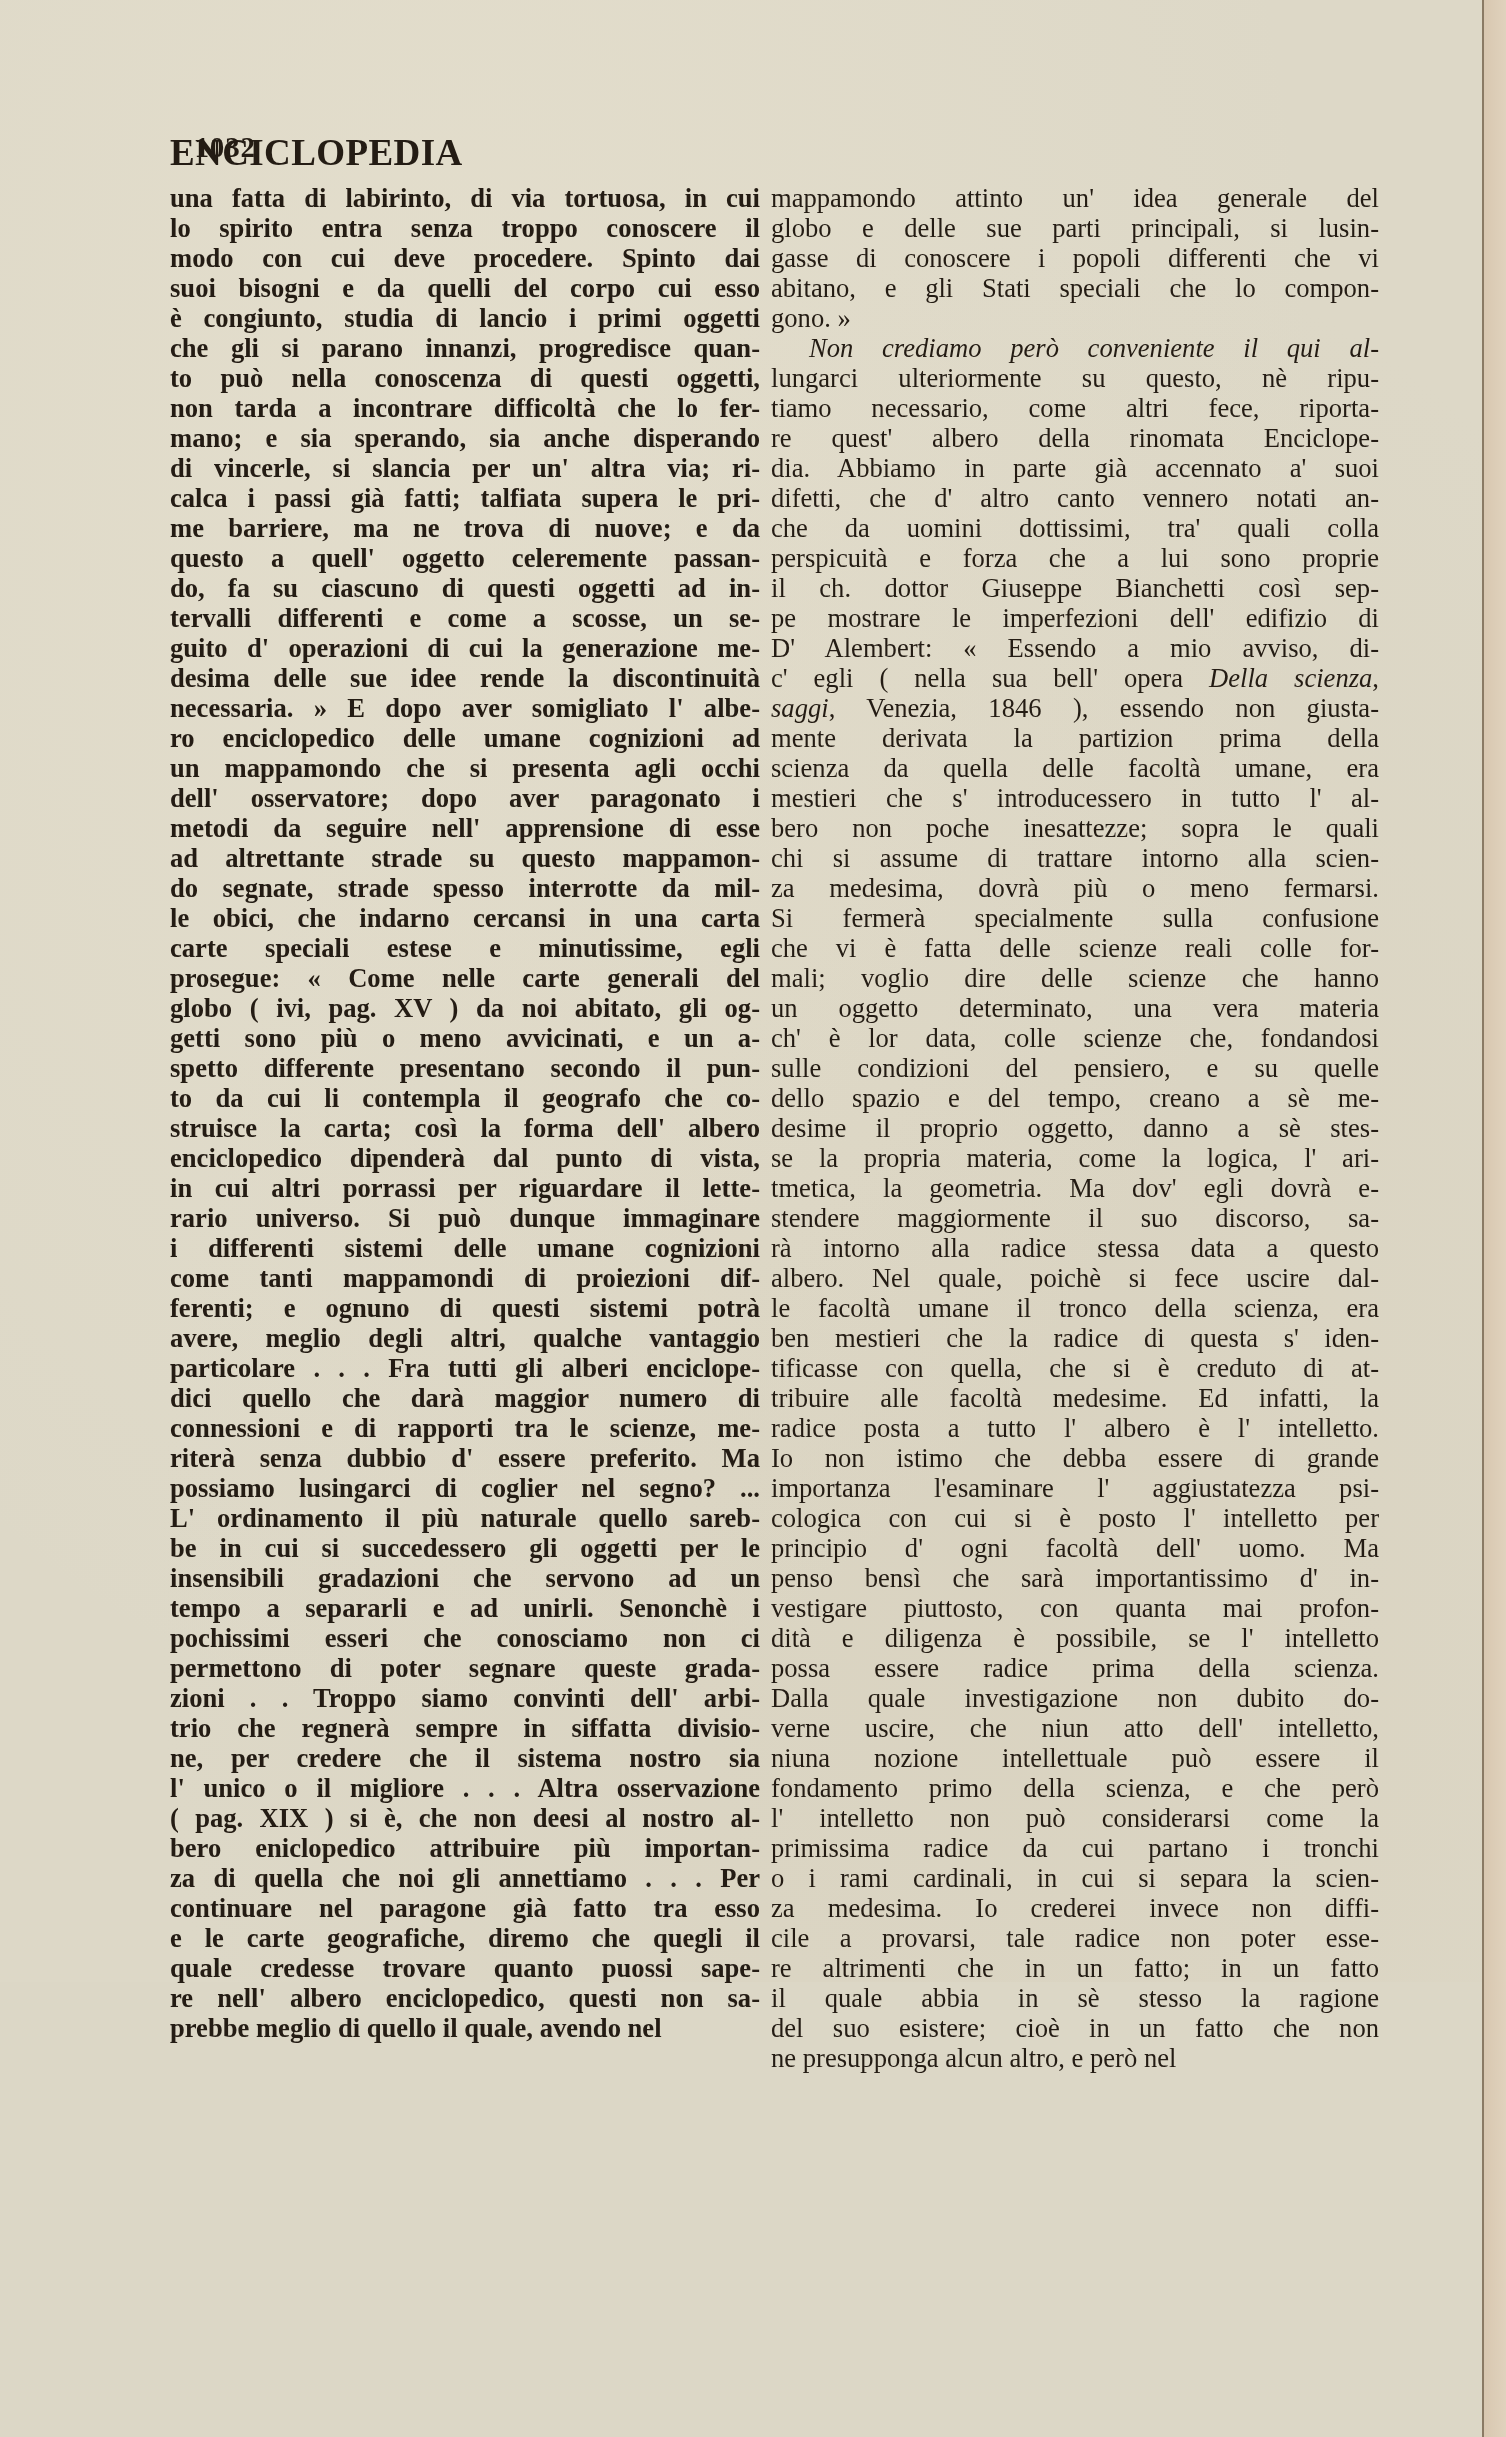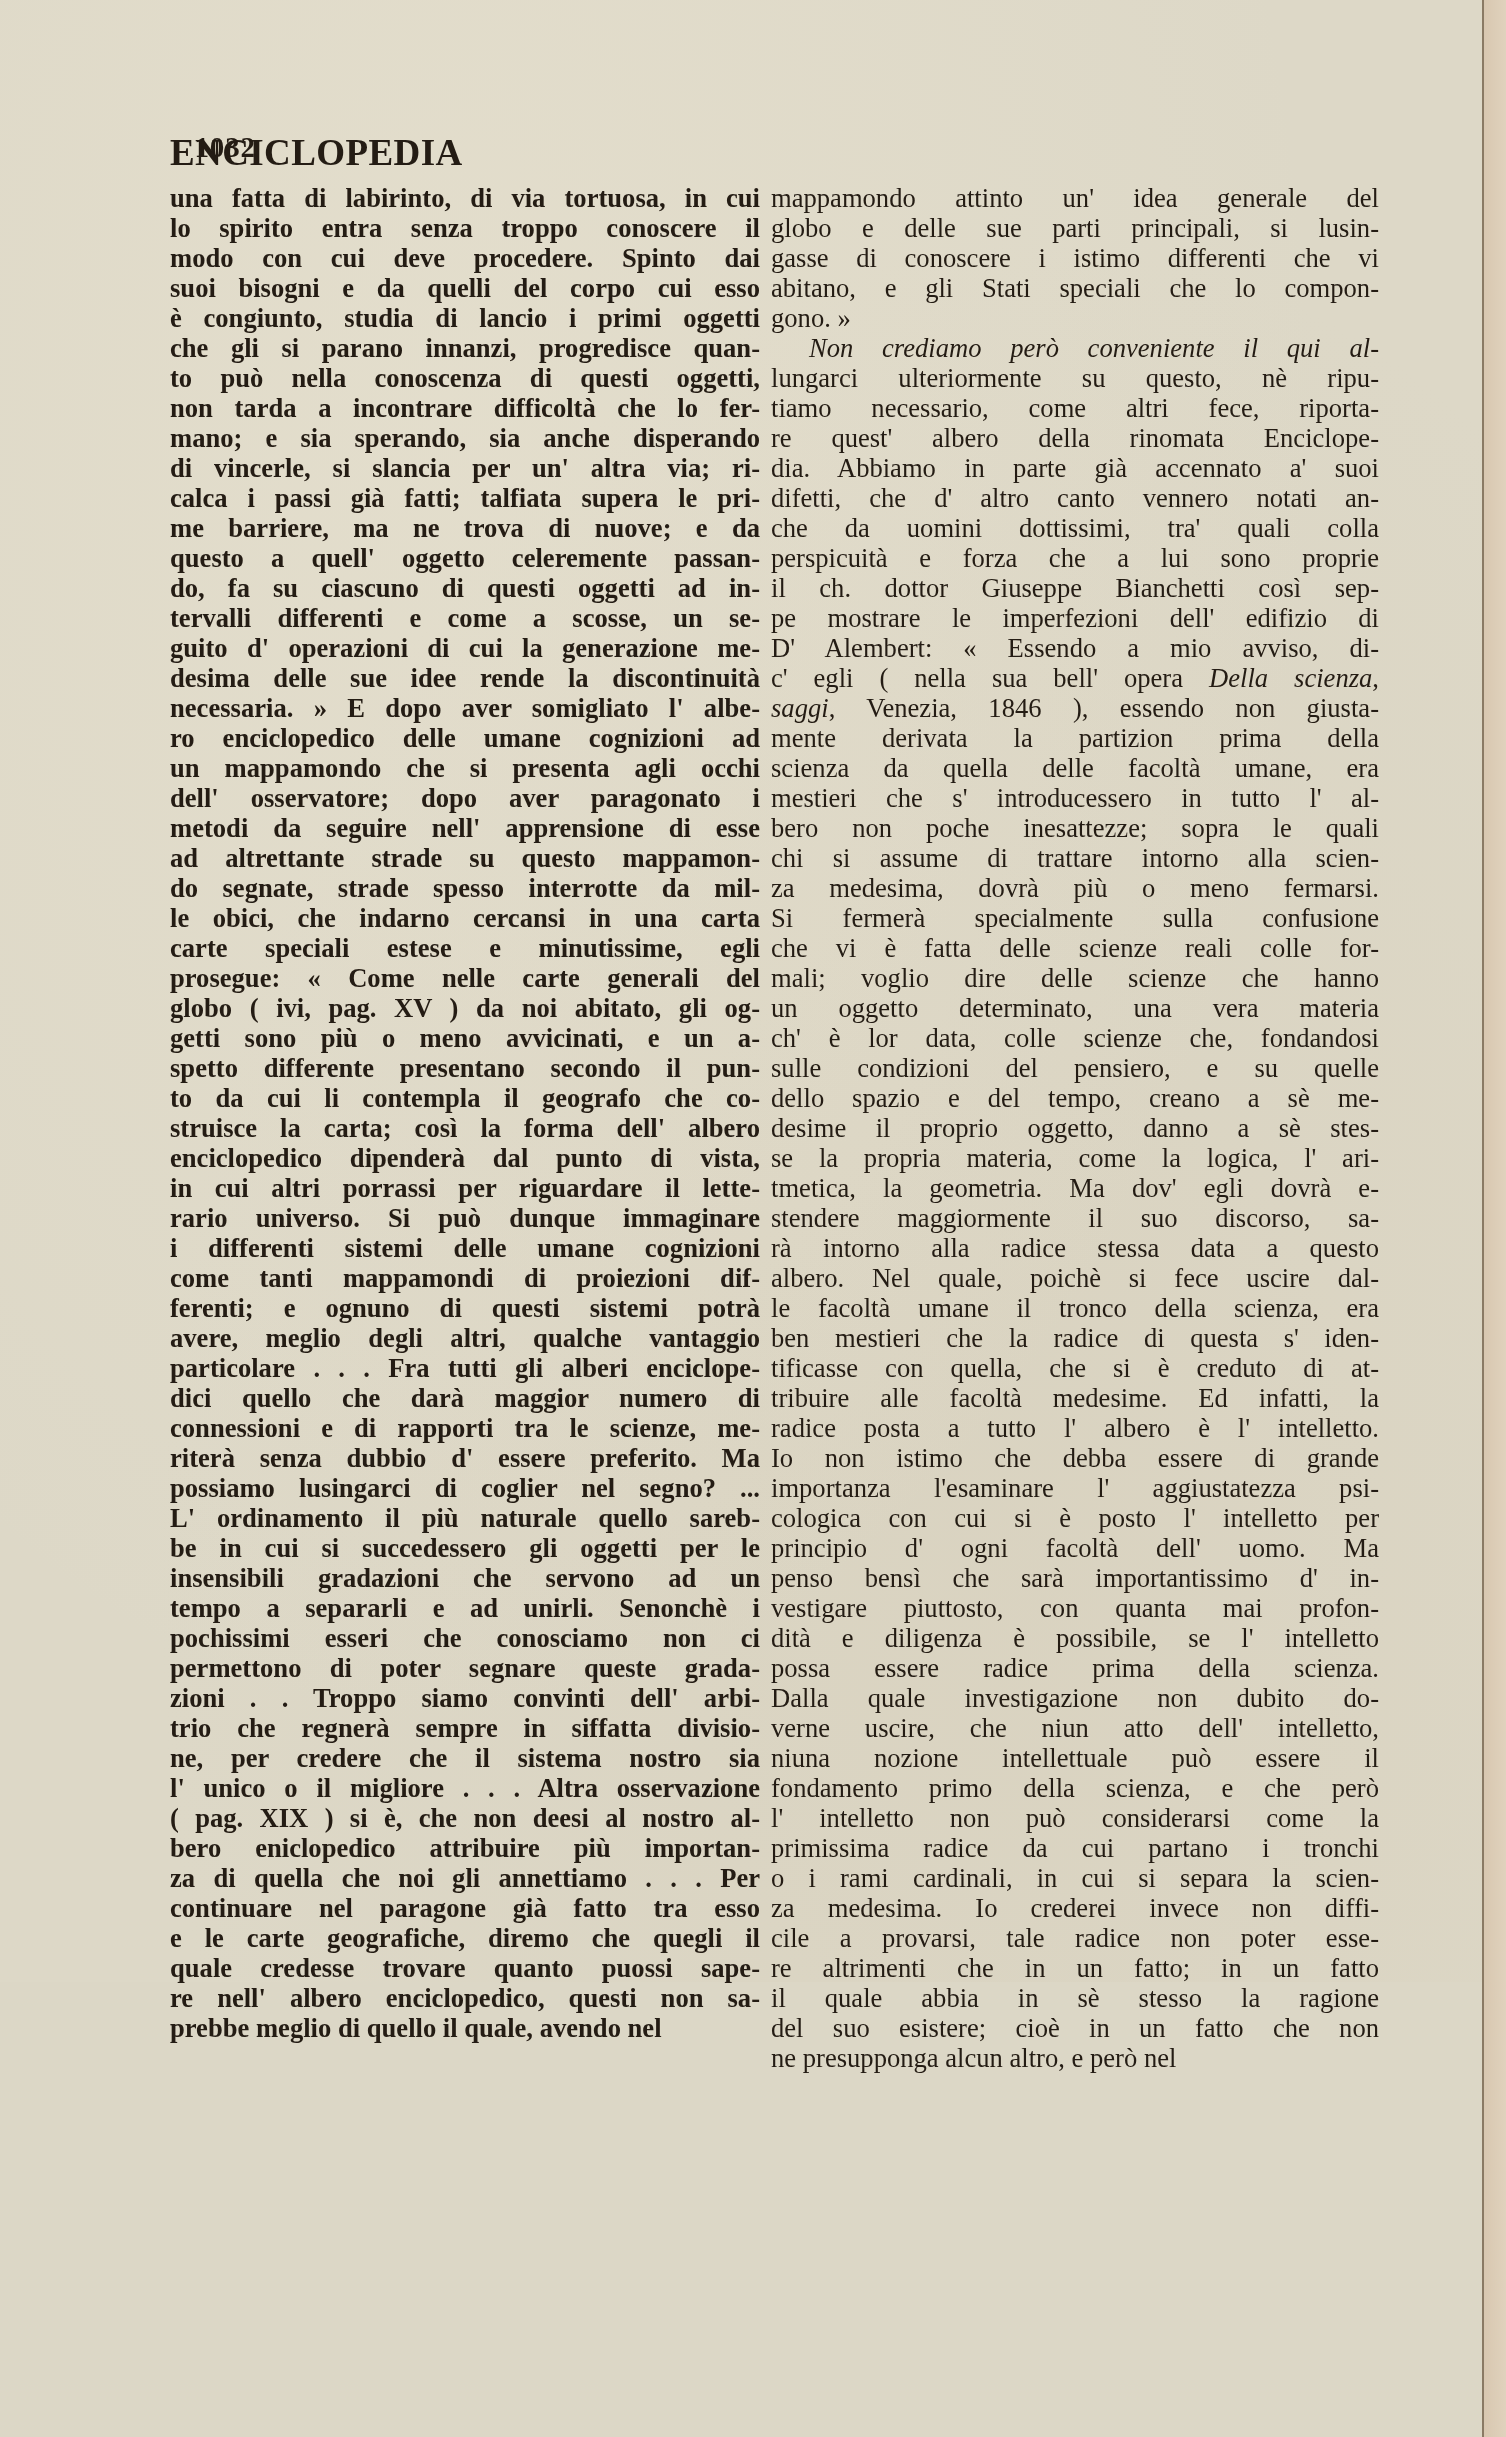--- a/index.html
+++ b/index.html
@@ -151,21 +151,21 @@
       <span class="line">za di quella che noi gli annettiamo . . . Per</span>
       <span class="line">continuare nel paragone già fatto tra esso</span>
       <span class="line">e le carte geografiche, diremo che quegli il</span>
       <span class="line">quale credesse trovare quanto puossi sape-</span>
       <span class="line">re nell' albero enciclopedico, questi non sa-</span>
       <span class="line last">prebbe meglio di quello il quale, avendo nel</span>
     </div>
   <div class="column col-right" id="col-right">
       <span class="line">mappamondo attinto un' idea generale del</span>
       <span class="line">globo e delle sue parti principali, si lusin-</span>
-      <span class="line">gasse di conoscere i istimo differenti che vi</span>
+      <span class="line">gasse di conoscere i popoli differenti che vi</span>
       <span class="line">abitano, e gli Stati speciali che lo compon-</span>
       <span class="line last">gono. »</span>
       <span class="line indent">Non crediamo però conveniente il qui al-</span>
       <span class="line">lungarci ulteriormente su questo, nè ripu-</span>
       <span class="line">tiamo necessario, come altri fece, riporta-</span>
       <span class="line">re quest' albero della rinomata Enciclope-</span>
       <span class="line">dia. Abbiamo in parte già accennato a' suoi</span>
       <span class="line">difetti, che d' altro canto vennero notati an-</span>
       <span class="line">che da uomini dottissimi, tra' quali colla</span>
       <span class="line">perspicuità e forza che a lui sono proprie</span>

